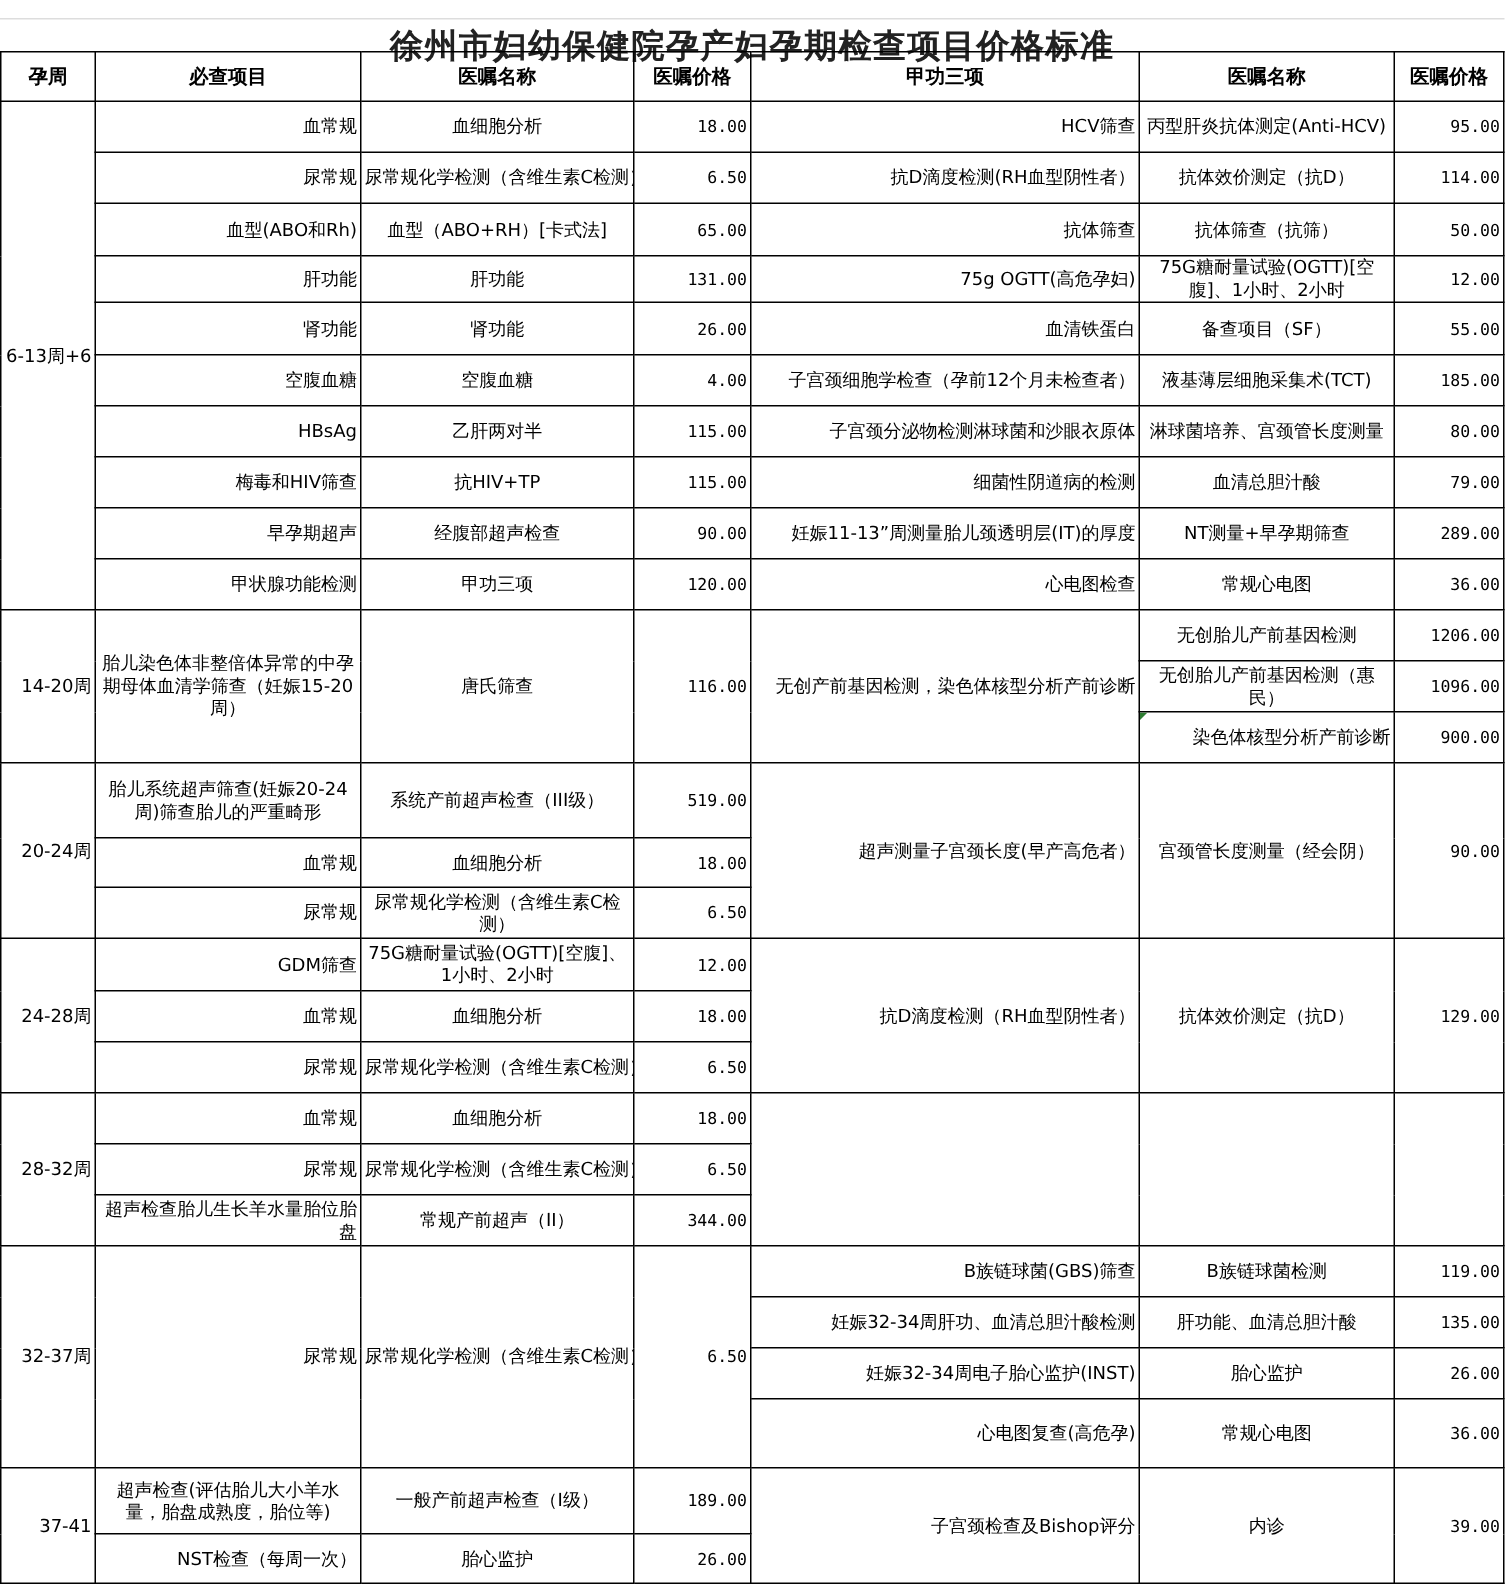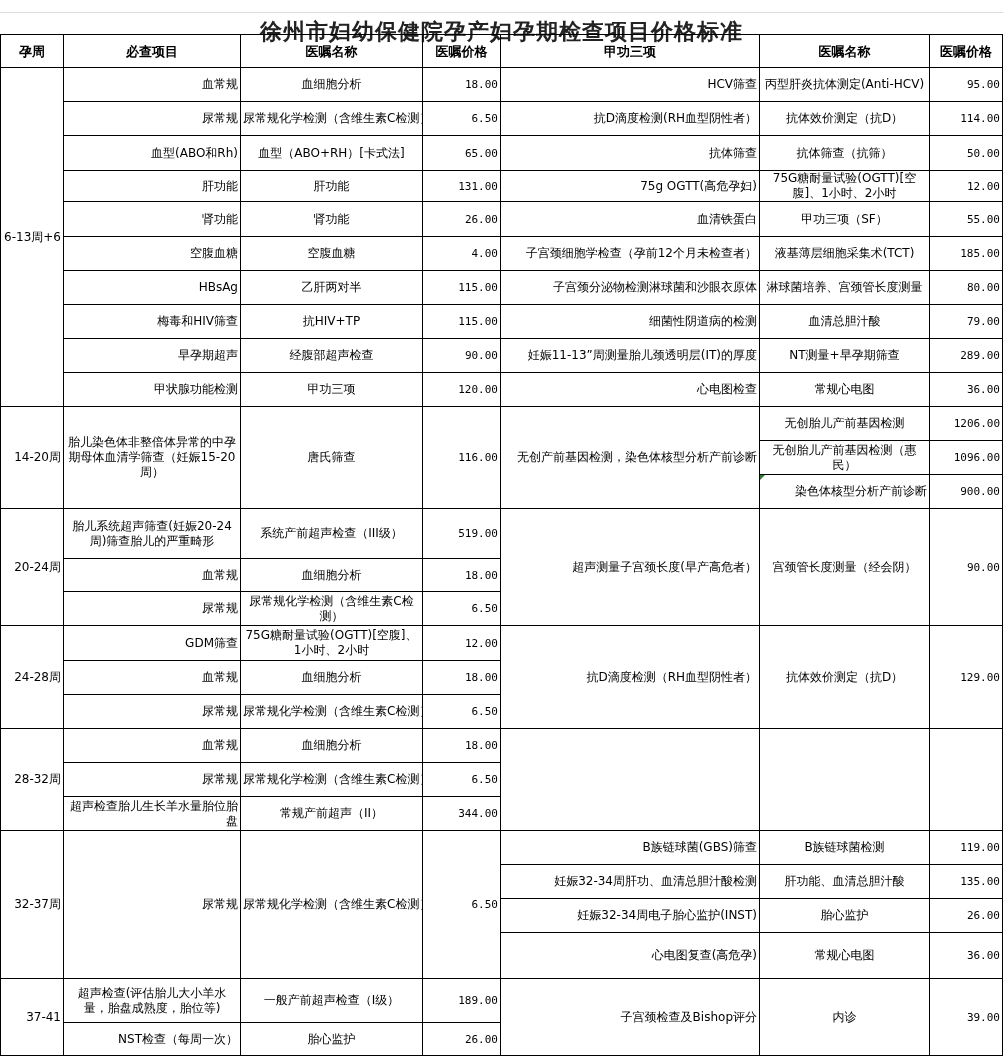--- a/index.html
+++ b/index.html
@@ -72,21 +72,21 @@
     <td class="num">131.00</td>
     <td class="c">75g OGTT(高危孕妇)</td>
     <td class="l">75G糖耐量试验(OGTT)[空腹]、1小时、2小时</td>
     <td class="num">12.00</td>
   </tr>
   <tr style="height:35px">
     <td class="c">肾功能</td>
     <td class="l">肾功能</td>
     <td class="num">26.00</td>
     <td class="c">血清铁蛋白</td>
-    <td class="l">甲功三项（SF）</td>
+    <td class="l">备查项目（SF）</td>
     <td class="num">55.00</td>
   </tr>
   <tr style="height:34px">
     <td class="c">空腹血糖</td>
     <td class="l">空腹血糖</td>
     <td class="num">4.00</td>
     <td class="c">子宫颈细胞学检查（孕前12个月未检查者）</td>
     <td class="l">液基薄层细胞采集术(TCT)</td>
     <td class="num">185.00</td>
   </tr>

